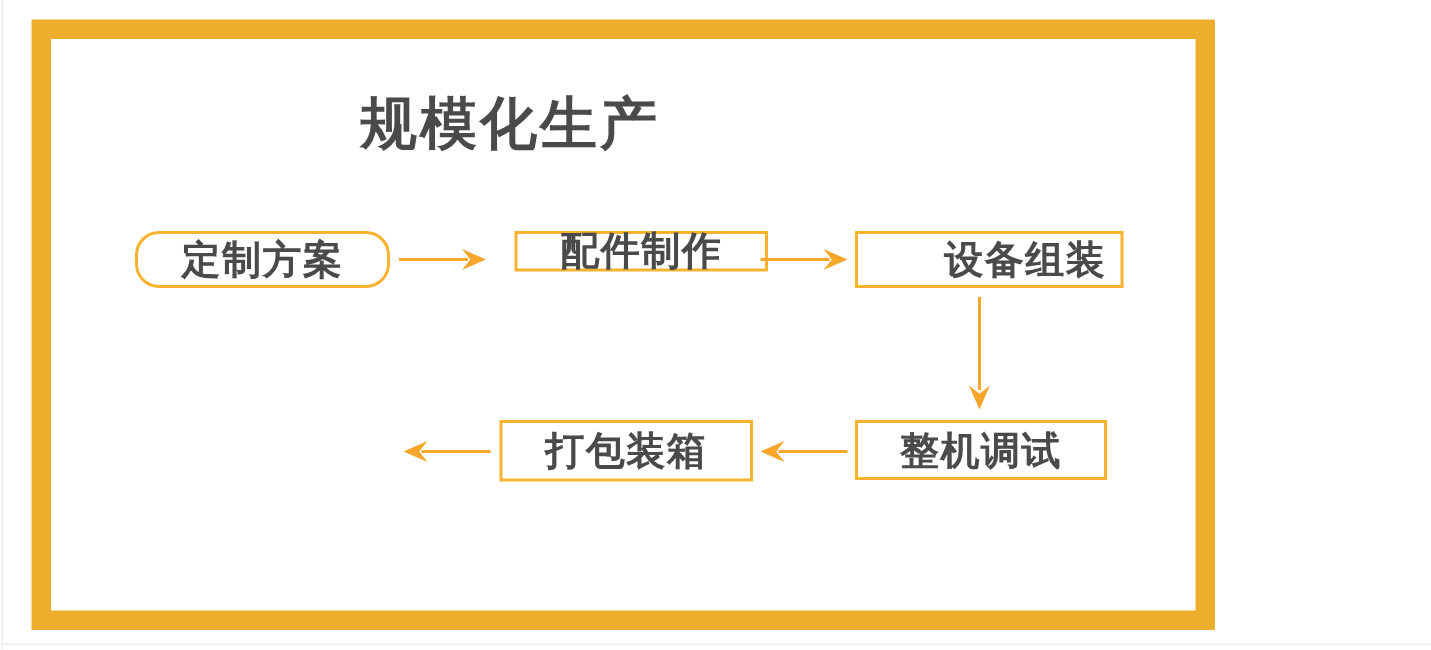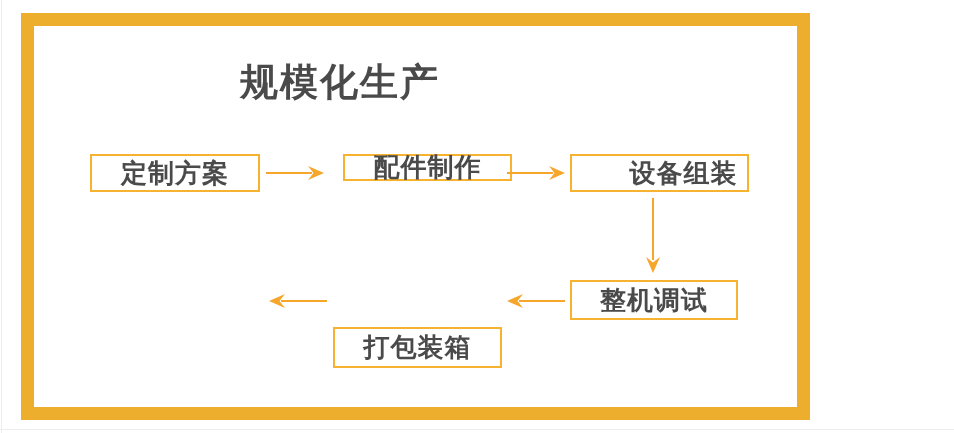--- a/index.html
+++ b/index.html
@@ -50,25 +50,25 @@
     position: absolute;
     border: 2px solid var(--box-border-color);
     background: #fff;
     display: flex; align-items: center; justify-content: center;
     font-size: 26px;
     font-weight: bold;
     letter-spacing: 1px;
     color: var(--text-color);
     white-space: nowrap;
   }
-  .step-1 { left: 90px;  top: 154px; width: 170px; height: 38px; }
+  .step-1 { left: 90px;  top: 154px; width: 170px; height: 38px; border-radius: 16px; }
   .step-2 { left: 343px; top: 154px; width: 169px; height: 27px; }
   .step-3 { left: 570px; top: 154px; width: 179px; height: 38px; padding-left: 48px; }
   .step-4 { left: 570px; top: 280px; width: 168px; height: 40px; }
-  .step-5 { left: 333px; top: 280px; width: 169px; height: 41px; margin-top: 47px; }
+  .step-5 { left: 333px; top: 280px; width: 169px; height: 41px; }
   .step-6 { left: 93px;  top: 280px; width: 169px; height: 41px; }
   .arrows {
     position: absolute; left: 0; top: 0;
     width: 954px; height: 433px;
     pointer-events: none;
   }
   .arrows line { stroke: var(--arrow-color); stroke-width: 2; }
   .arrows path { fill: var(--arrow-color); stroke: none; }
 </style>
 </head>

